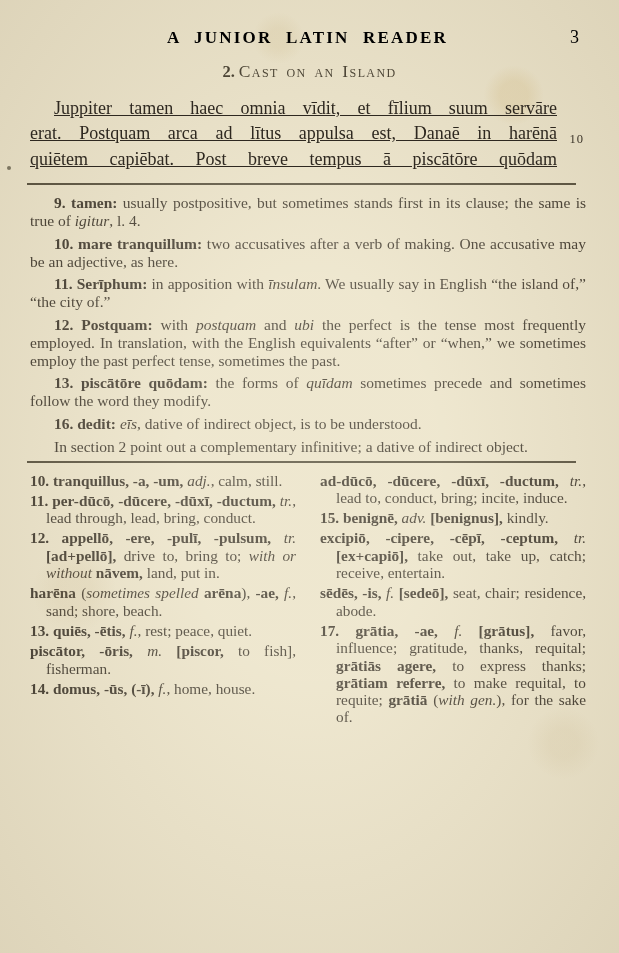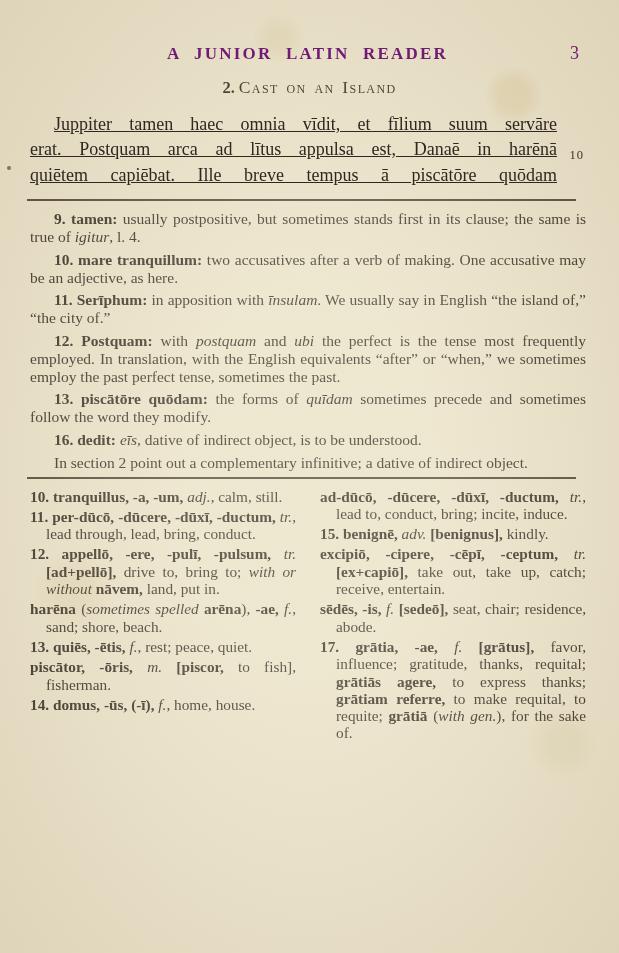--- a/index.html
+++ b/index.html
@@ -22,25 +22,25 @@
       radial-gradient(circle at 12% 62%, rgba(170,140,80,0.07) 0 18px, rgba(170,140,80,0) 42px),
       radial-gradient(circle at 91% 78%, rgba(170,140,80,0.08) 0 14px, rgba(170,140,80,0) 36px),
       radial-gradient(ellipse at 50% 50%, rgba(255,250,230,0.25) 30%, rgba(120,100,60,0.10) 100%);
   }
   .speck{
     position:absolute;left:7px;top:166px;width:4px;height:4px;border-radius:50%;
     background:#5a5340;opacity:.75;
   }
   .running-head{
     position:relative;
-    margin:44px 34px 0 30px;
+    margin:28px 34px 0 30px;
     text-align:center;
     font-size:17px;font-weight:bold;
     letter-spacing:2.2px;word-spacing:7px;
-    color:#701a75;
+    color:#000000;
   }
   .page-num{
     position:absolute;right:6px;top:-1px;
     font-size:18px;font-weight:normal;letter-spacing:0;word-spacing:0;
   }
   .section-heading{
     margin-top:13px;text-align:center;color:#2c2518;
   }
   .h-num{font-weight:bold;font-size:16.5px;}
   .h-title{font-variant:small-caps;font-size:17.5px;letter-spacing:1.4px;word-spacing:2px;}
@@ -87,21 +87,21 @@
 
   <div class="section-heading">
     <span class="h-num">2.</span>
     <span class="h-title">Cast on an Island</span>
   </div>
 
   <div class="latin">
     <div class="ln first"><span>Juppiter tamen haec omnia vīdit, et fīlium suum servāre</span><span class="mnum"></span></div>
     <div class="ln"><span class="mnum">10</span></div>
     <div class="ln"><span>erat. Postquam arca ad lītus appulsa est, Danaē in harēnā</span><span class="mnum"></span></div>
-    <div class="ln"><span>quiētem capiēbat. Ille breve tempus ā piscātōre quōdam</span><span class="mnum"></span></div>
+    <div class="ln"><span>quiētem capiēbat. Post breve tempus ā piscātōre quōdam</span><span class="mnum"></span></div>
   </div>
 
   <div class="rule"></div>
 
   <div class="notes">
     <p class="note"><span class="b">9. tamen:</span><span> usually postpositive, but sometimes stands first in its clause; the same is true of </span><span class="i">igitur</span><span>, l. 4.</span></p>
     <p class="note"><span class="b">10. mare tranquillum:</span><span> two accusatives after a verb of making. One accusative may be an adjective, as here.</span></p>
     <p class="note"><span class="b">11. Serīphum:</span><span> in apposition with </span><span class="i">īnsulam</span><span>. We usually say in English “the island of,” “the city of.”</span></p>
     <p class="note"><span class="b">12. Postquam:</span><span> with </span><span class="i">postquam</span><span> and </span><span class="i">ubi</span><span> the perfect is the tense most frequently employed. In translation, with the English equivalents “after” or “when,” we sometimes employ the past perfect tense, sometimes the past.</span></p>
     <p class="note"><span class="b">13. piscātōre quōdam:</span><span> the forms of </span><span class="i">quīdam</span><span> sometimes precede and sometimes follow the word they modify.</span></p>

